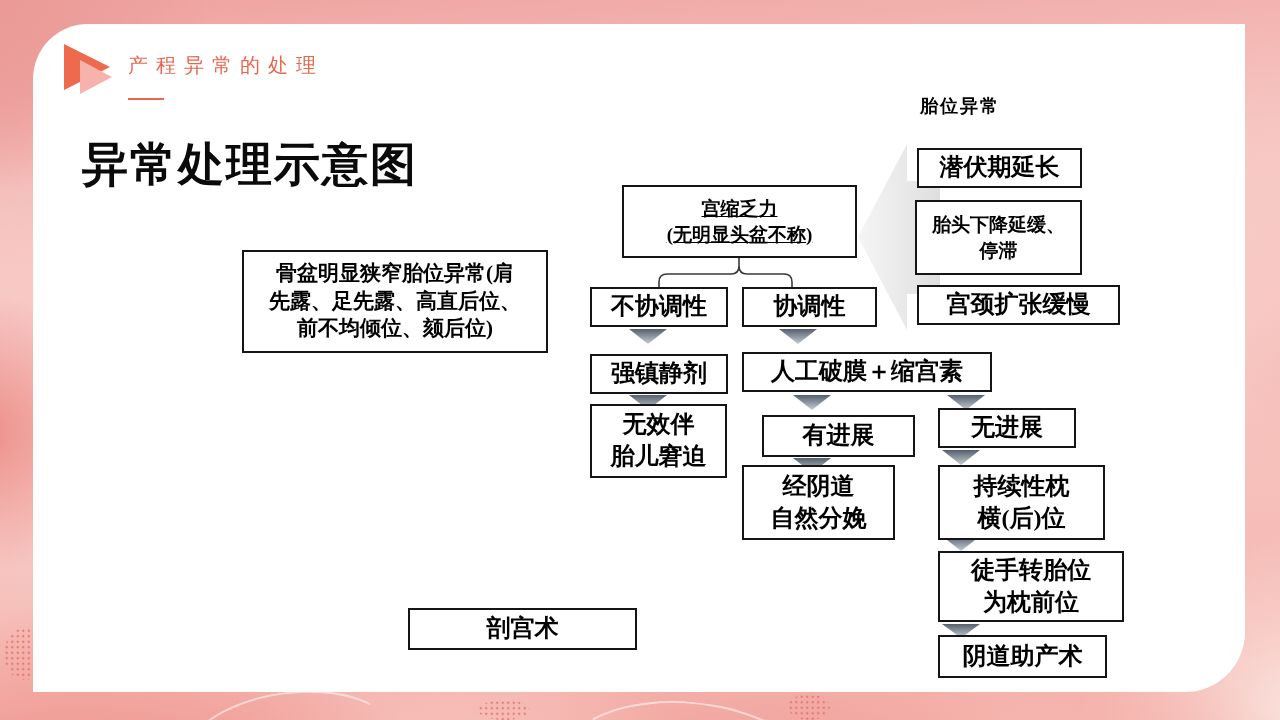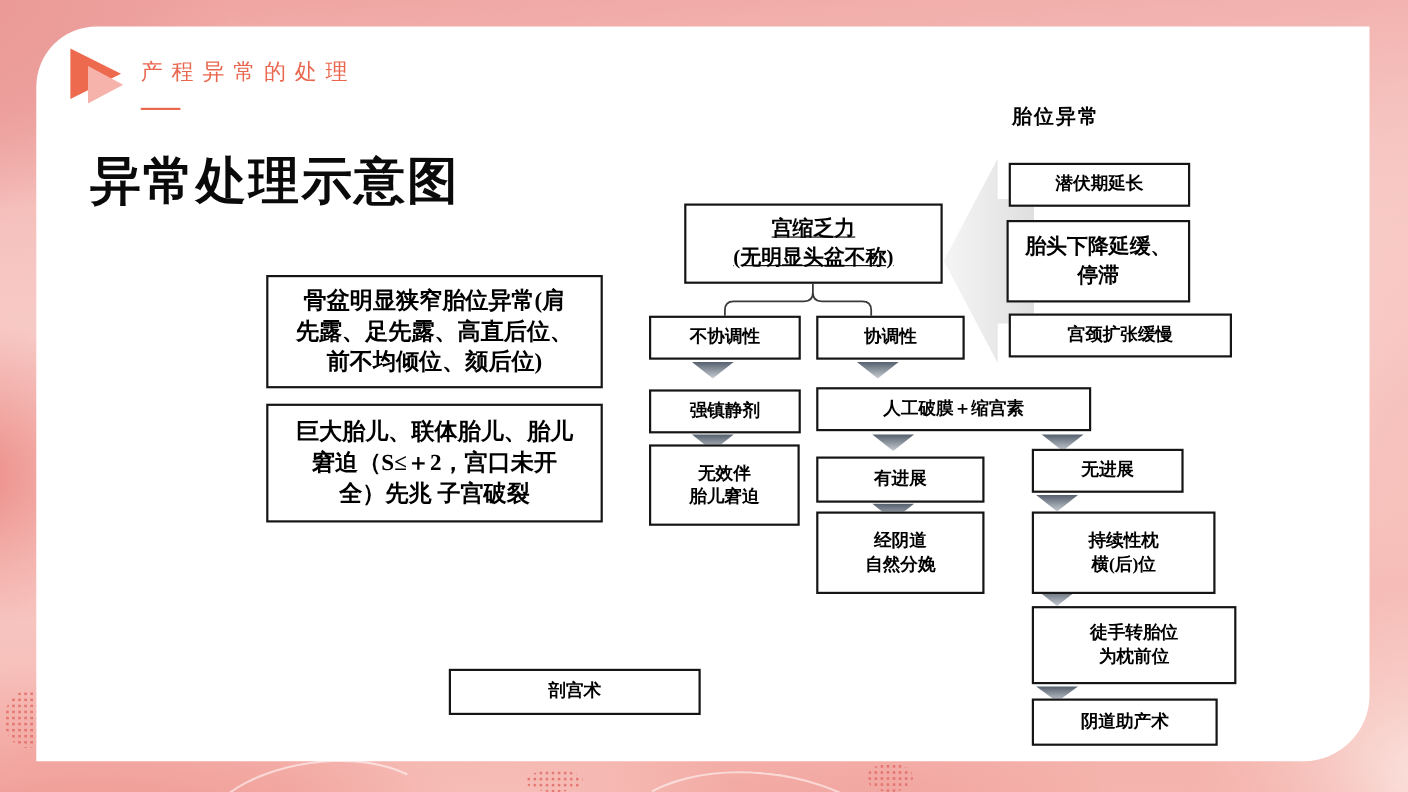--- a/index.html
+++ b/index.html
@@ -48,31 +48,31 @@
   .main-title { position:absolute; z-index:3; left:82px; top:134px; font-size:46px; font-weight:800;
     color:#0a0a0a; letter-spacing:2px; font-family:"Liberation Sans", sans-serif; }
 
   .fetal-label { position:absolute; z-index:3; left:920px; top:94px; font-size:18px; font-weight:700;
     color:#000; font-family:"Liberation Serif","DejaVu Serif",serif; letter-spacing:2px; }
 
   
   .fbox { position:absolute; z-index:3; border:2px solid #151515; background:#ffffff;
     display:flex; align-items:center; justify-content:center; text-align:center;
     font-family:"Liberation Serif","DejaVu Serif",serif; font-weight:700; color:#000;
-    white-space:pre-line; line-height:1.32; font-size:16px; }
+    white-space:pre-line; line-height:1.32; font-size:24px; }
 
   #b-pelvis     { left:242px; top:250px; width:306px; height:103px; font-size:21px; }
   #b-macrosomia { left:242px; top:367px; width:306px; height:108px; font-size:21px; }
   #b-inertia    { left:622px; top:185px; width:235px; height:73px;  font-size:19px;text-decoration:underline; }
   #b-uncoord    { left:590px; top:287px; width:138px; height:40px; }
   #b-coord      { left:742px; top:287px; width:135px; height:40px; }
   #b-sedative   { left:590px; top:354px; width:138px; height:40px; }
   #b-amniotomy  { left:742px; top:352px; width:250px; height:40px; }
   #b-ineffect   { left:590px; top:404px; width:137px; height:74px; }
-  #b-progress   { left:742px; top:415px; width:153px; height:42px; }
+  #b-progress   { left:762px; top:415px; width:153px; height:42px; }
   #b-vaginal    { left:742px; top:465px; width:153px; height:75px; }
   #b-noprog     { left:938px; top:408px; width:138px; height:40px; }
   #b-persist    { left:938px; top:465px; width:167px; height:75px; }
   #b-manual     { left:938px; top:551px; width:186px; height:71px; }
   #b-assisted   { left:938px; top:635px; width:169px; height:43px; }
   #b-latent     { left:917px; top:148px; width:165px; height:40px; }
   #b-descent    { left:915px; top:200px; width:167px; height:75px; font-size:19px; }
   #b-cervix     { left:917px; top:285px; width:203px; height:40px; }
   #b-cesarean   { left:408px; top:608px; width:229px; height:42px; }
 </style>
@@ -121,23 +121,20 @@
   <div class="tri" id="tri-light"></div>
   <div class="hdr-title">产程异常的处理</div>
   <div class="hdr-underline"></div>
 
   <div class="main-title">异常处理示意图</div>
   <div class="fetal-label">胎位异常</div>
 
   <div class="fbox" id="b-pelvis">骨盆明显狭窄胎位异常(肩
 先露、足先露、高直后位、
 前不均倾位、颏后位)</div>
-  <div class="fbox" id="b-macrosomia">巨大胎儿、联体胎儿、胎儿
-窘迫（S≤＋2，宫口未开
-全）先兆 子宫破裂</div>
   <div class="fbox" id="b-inertia">宫缩乏力
 (无明显头盆不称)</div>
   <div class="fbox" id="b-uncoord">不协调性</div>
   <div class="fbox" id="b-coord">协调性</div>
   <div class="fbox" id="b-sedative">强镇静剂</div>
   <div class="fbox" id="b-amniotomy">人工破膜＋缩宫素</div>
   <div class="fbox" id="b-ineffect">无效伴
 胎儿窘迫</div>
   <div class="fbox" id="b-progress">有进展</div>
   <div class="fbox" id="b-vaginal">经阴道

